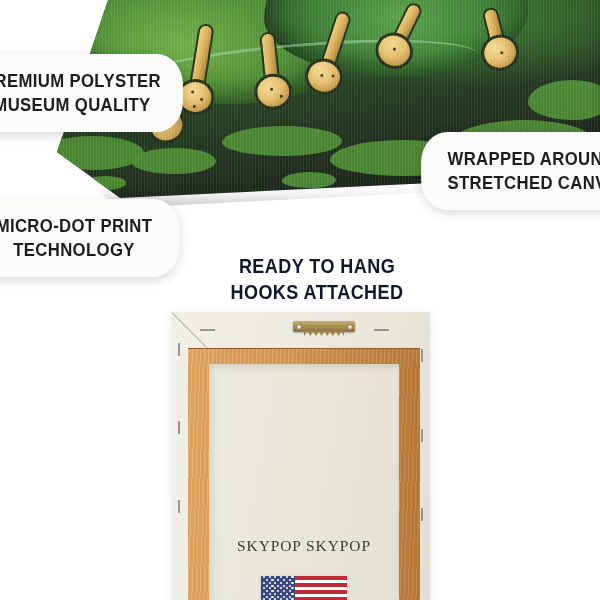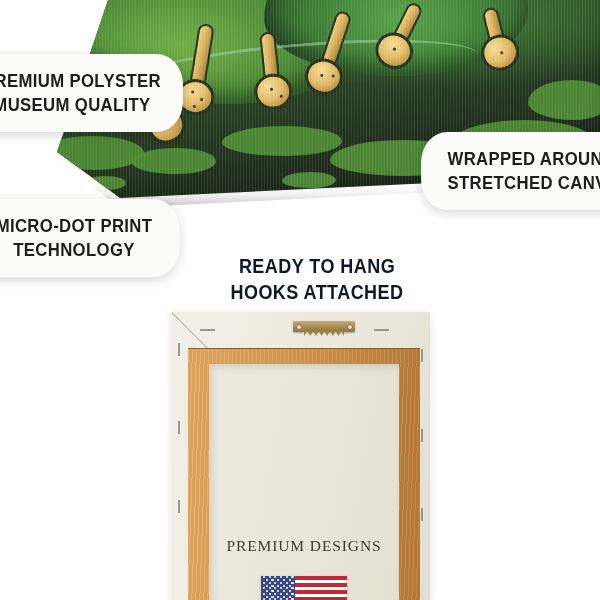--- a/index.html
+++ b/index.html
@@ -454,21 +454,21 @@
 
     <div id="sawtooth-hanger">
       <div class="hanger-bar"></div>
       <span class="hanger-hole l"></span>
       <span class="hanger-hole r"></span>
       <div class="hanger-teeth"></div>
     </div>
 
     <div class="wood-frame">
       <div class="wood-inner">
-        <div id="brand-name">PREMIUM DESIGNS</div>
+        <div id="brand-name">SKYPOP SKYPOP</div>
         <div id="us-flag">
             <div class="flag-stripe" style="top: 0px; height: 3.53846px; background: rgb(191, 42, 52);"></div>
             <div class="flag-stripe" style="top: 7.07692px; height: 3.53846px; background: rgb(191, 42, 52);"></div>
             <div class="flag-stripe" style="top: 14.1538px; height: 3.53846px; background: rgb(191, 42, 52);"></div>
             <div class="flag-stripe" style="top: 21.2308px; height: 3.53846px; background: rgb(191, 42, 52);"></div>
             <div class="flag-canton" style="background: rgb(59, 74, 126); width: 34.4px; height: 24.7692px;">
               <span class="flag-star" style="left: 1.76667px; top: 0.276068px;"></span>
               <span class="flag-star" style="left: 7.5px; top: 0.276068px;"></span>
               <span class="flag-star" style="left: 13.2333px; top: 0.276068px;"></span>
               <span class="flag-star" style="left: 18.9667px; top: 0.276068px;"></span>

